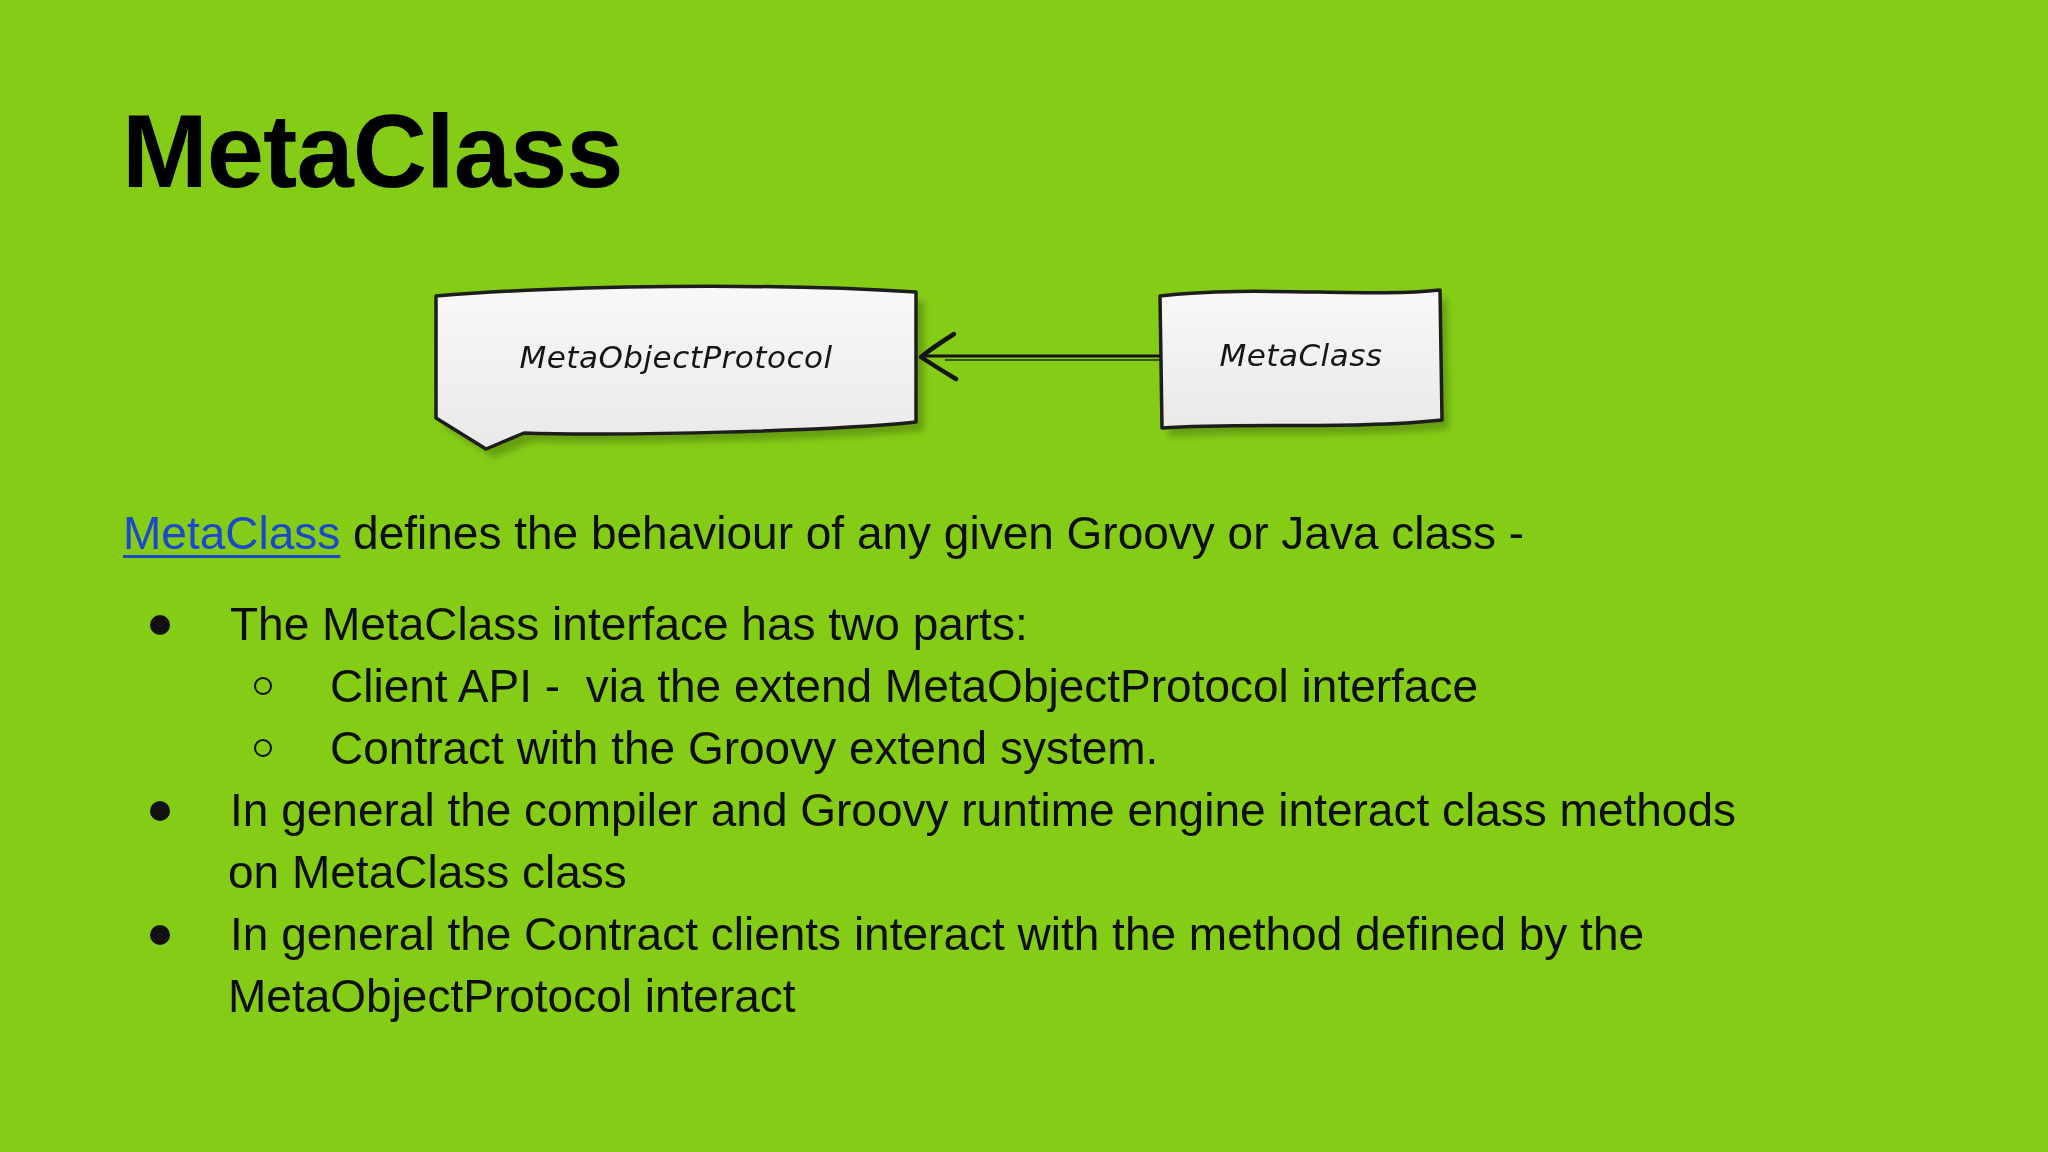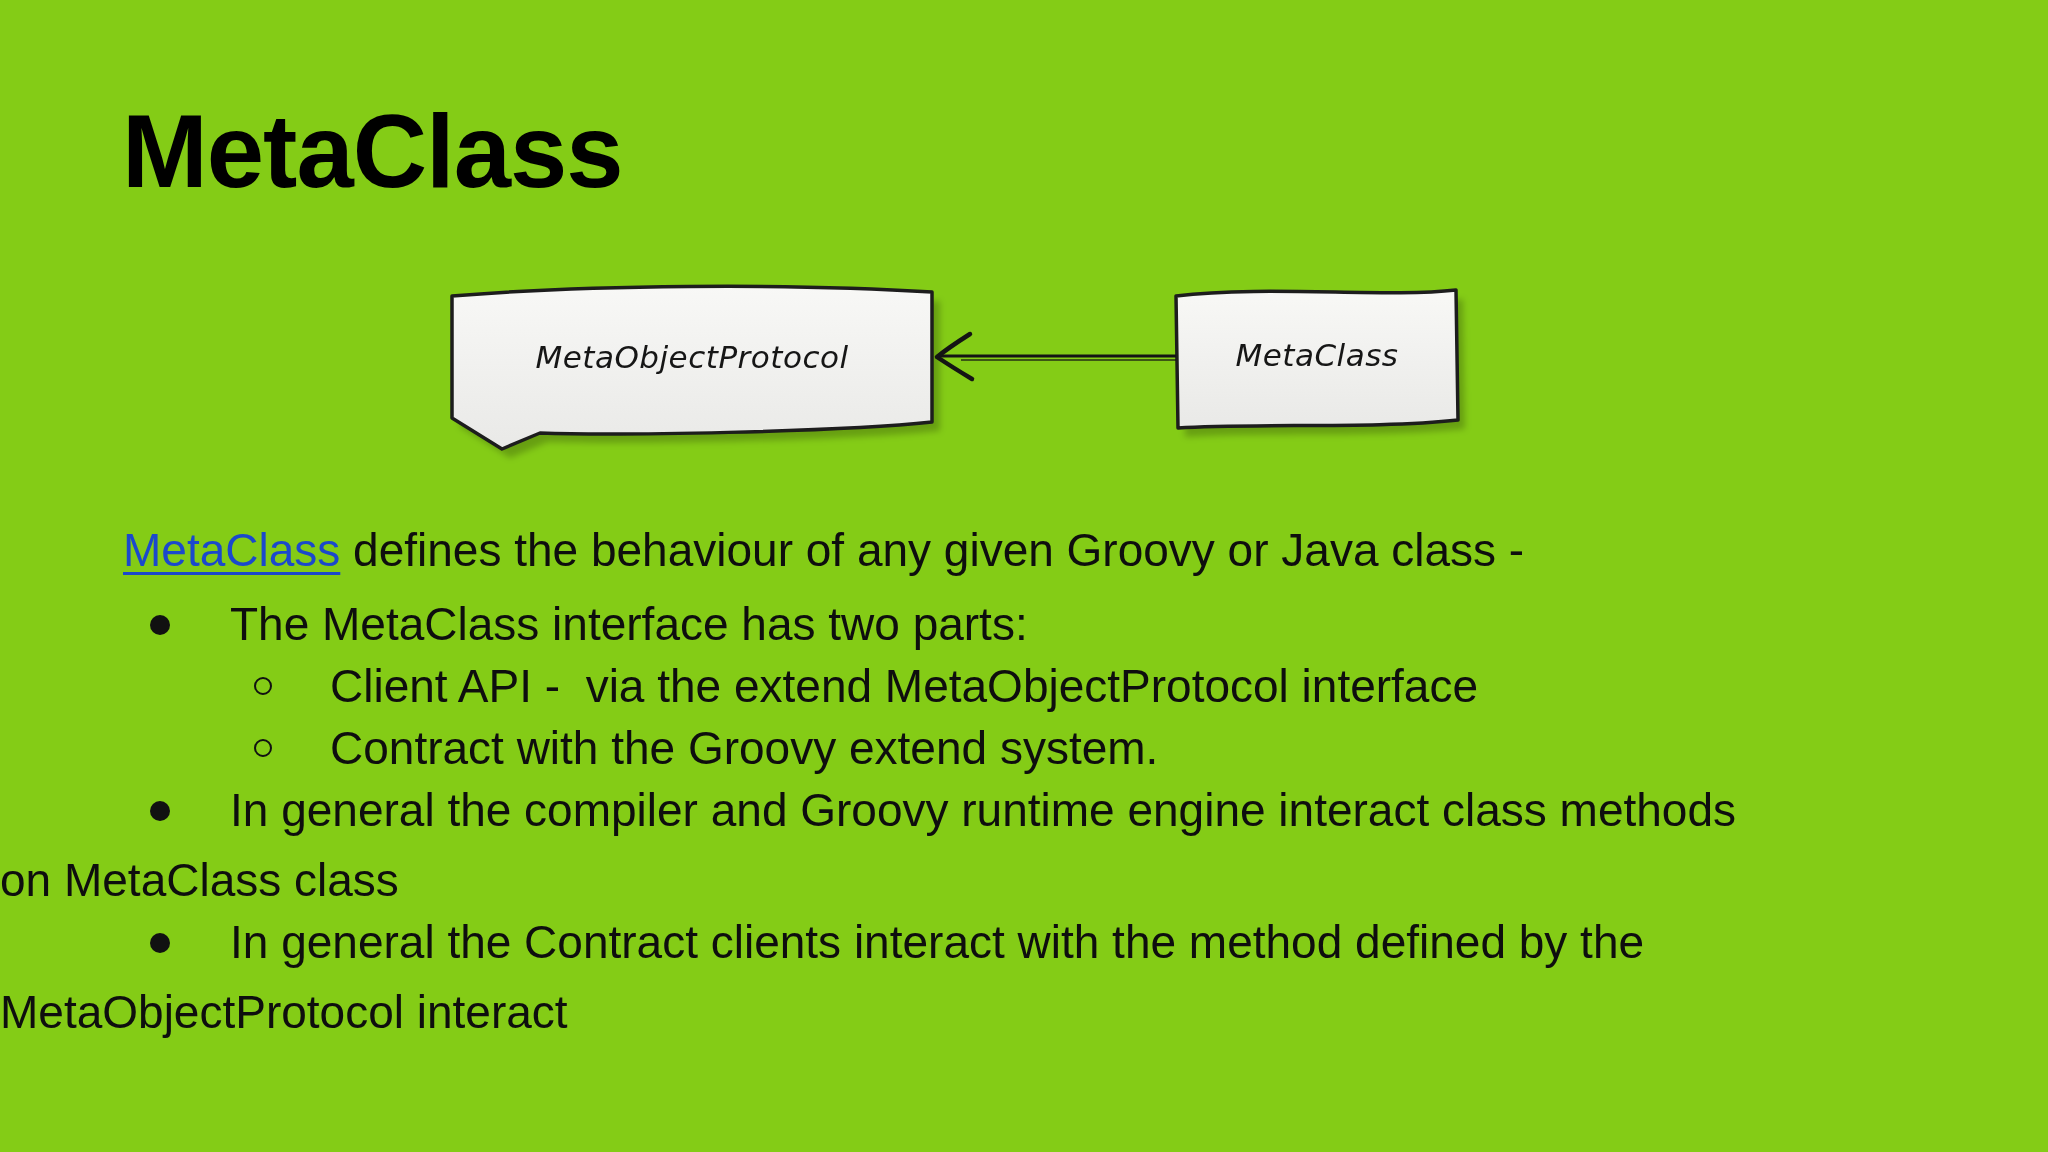--- a/index.html
+++ b/index.html
@@ -21,36 +21,36 @@
     font-weight:bold;
     letter-spacing:-1px;
     line-height:1;
     color:#000000;
     white-space:pre;
   }
 
   
   .diagram{
     position:absolute;
-    left:436px;top:272px;
+    left:420px;top:272px;
     width:1060px;height:200px;
   }
   .diagram svg{display:block;width:100%;height:100%;}
   .box-label{
     font-family:"DejaVu Sans", sans-serif;
     font-style:italic;
     font-size:31px;
     letter-spacing:0.5px;
     fill:#161616;
   }
 
   
   .intro{
     position:absolute;
-    left:123px;top:519px;
+    left:123px;top:502px;
     margin:0;
     font-size:46px;
     line-height:62px;
     white-space:pre;
   }
   .intro a{
     color:#1b49cc;
     text-decoration:underline;
     text-decoration-thickness:3px;
     text-underline-offset:6px;
@@ -65,21 +65,21 @@
     font-size:46px;
   }
   .row{
     position:relative;
     height:62px;
     line-height:62px;
   }
   .txt{display:block;white-space:pre;}
   .txt.l1{padding-left:230px;}
   .txt.l2{padding-left:330px;}
-  .txt.cont{margin-top:8px;}
+  .txt.cont{padding-left:228px;}
   .dot{
     position:absolute;
     left:150px;top:22px;
     width:20px;height:20px;
     background:#111111;
     border-radius:50%;
   }
   .circle{
     position:absolute;
     left:254px;top:22px;

